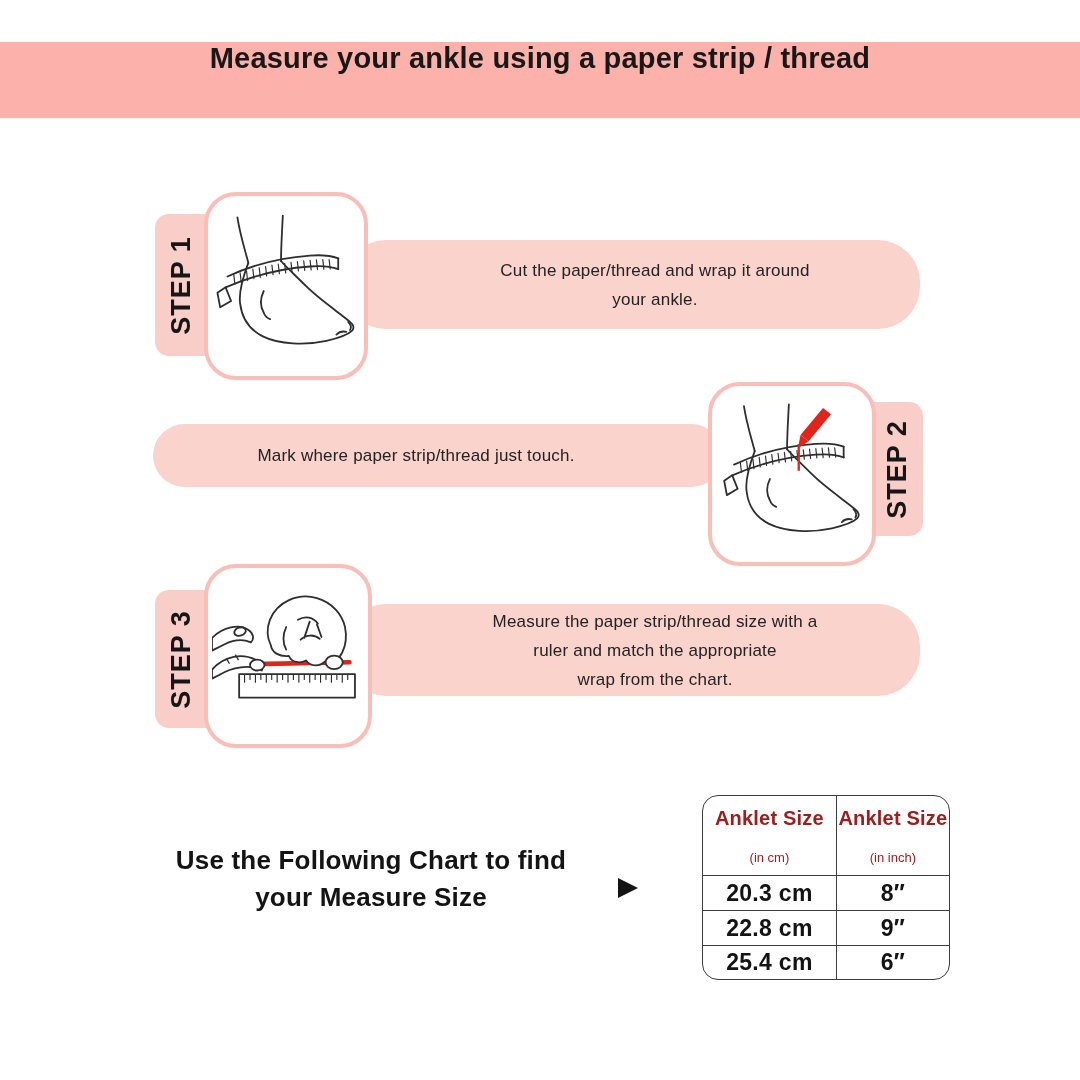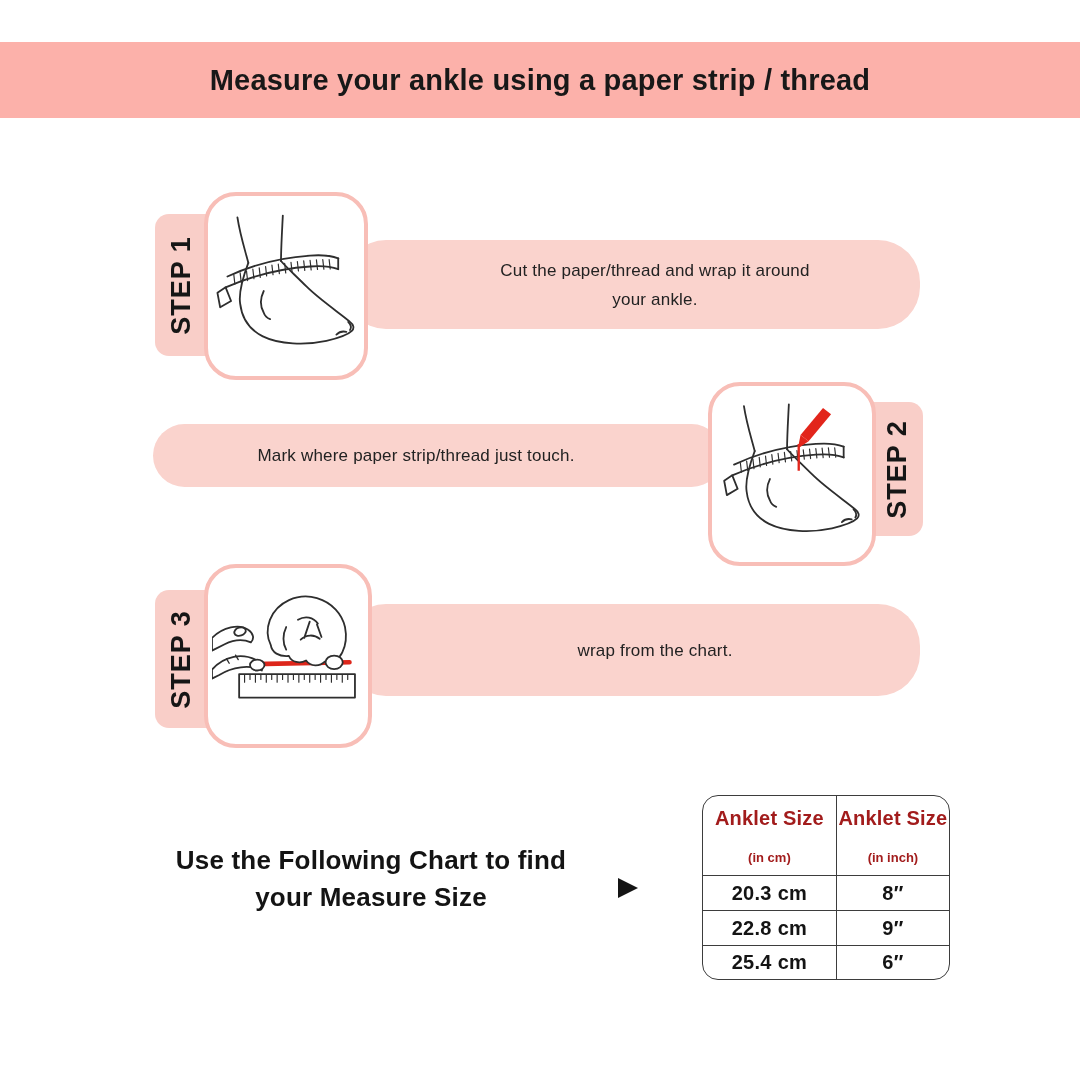--- a/index.html
+++ b/index.html
@@ -12,21 +12,21 @@
     --ink:#1B1B1B;
     --table_line:#3D3D3D;
   }
   *{margin:0;padding:0;box-sizing:border-box;}
   html,body{width:1080px;height:1080px;background:#ffffff;overflow:hidden;}
   body{font-family:"Liberation Sans",sans-serif;color:var(--ink);position:relative;}
 
   .banner{
     position:absolute;left:0;top:42px;width:1080px;height:76px;
     background:var(--banner_pink);
-    display:flex;align-items:center;justify-content:center;
+    display:flex;align-items:flex-start;justify-content:center;
   }
   .banner-title{font-size:29px;font-weight:700;letter-spacing:.2px;color:#181818;}
 
   .tab{
     position:absolute;background:var(--tab_pink);border-radius:14px;
     display:flex;align-items:center;justify-content:center;z-index:1;
   }
   .tab span{
     transform:rotate(-90deg);white-space:nowrap;
     font-size:27px;font-weight:700;letter-spacing:1px;color:#161616;
@@ -78,22 +78,22 @@
     position:absolute;left:702px;top:795px;width:248px;height:185px;
     border:1.5px solid var(--table_line);border-radius:16px;background:#fff;overflow:hidden;
     display:grid;grid-template-columns:54% 46%;grid-template-rows:79px 35px 35px auto;
   }
   .tcell{
     display:flex;flex-direction:column;align-items:center;justify-content:center;
   }
   .tcell.col2{border-left:1.3px solid var(--table_line);}
   .tcell.body{border-top:1.3px solid var(--table_line);}
   .tcell .tt{font-size:20px;font-weight:700;color:var(--table_header_red);letter-spacing:.2px;}
-  .tcell .ts{font-size:13px;font-weight:700;color:var(--table_header_red);margin-top:20px;}
-  .tcell .tv{font-size:20px;font-weight:700;color:#141414;letter-spacing:.3px;}
+  .tcell .ts{font-size:13px;font-weight:400;color:var(--table_header_red);margin-top:20px;}
+  .tcell .tv{font-size:23px;font-weight:700;color:#141414;letter-spacing:.3px;}
 </style>
 </head>
 <body>
 
 <header class="banner">
   <div class="banner-title">Measure your ankle using a paper strip / thread</div>
 </header>
 
 <div class="tab tab-left" id="s1-tab">
   <span>STEP 1</span>
@@ -163,20 +163,22 @@
       <path d="M0,107 C14,91 34,89 48,96 C54,99 57,104 55,108 C42,101 22,104 8,113 L0,117 Z" fill="#ffffff"></path>
       <ellipse cx="50" cy="102" rx="8" ry="6" fill="#ffffff"></ellipse>
       <path stroke-width="1.5" d="M16,95 l3,5 M26,91 l3,5"></path>
       <path d="M64,52 C72,32 95,22 116,28 C133,33 144,46 147,60 C149,70 148,80 144,88 C141,95 133,100 125,98 C119,104 109,104 104,97 C97,101 88,99 85,92 C74,93 66,88 65,80 C60,70 61,60 64,52 Z" fill="#ffffff"></path>
       <path d="M95,52 C103,47 112,49 117,56 M98,74 C104,68 113,68 119,73 M108,54 L102,72 M116,57 L121,71 M82,60 C78,68 78,78 82,85"></path>
       <ellipse cx="135" cy="99" rx="9.5" ry="7.5" fill="#ffffff"></ellipse>
     </g>
   </svg>
 </div>
 <div class="bubble" id="s3-bubble">
+  <div class="line">Measure the paper strip/thread size with a</div>
+  <div class="line">ruler and match the appropriate</div>
   <div class="line">wrap from the chart.</div>
 </div>
 
 <div id="footer-heading">
   <div class="hline">Use the Following Chart to find</div>
   <div class="hline">your Measure Size</div>
 </div>
 <div id="footer-arrow"></div>
 
 <div id="size-chart">

